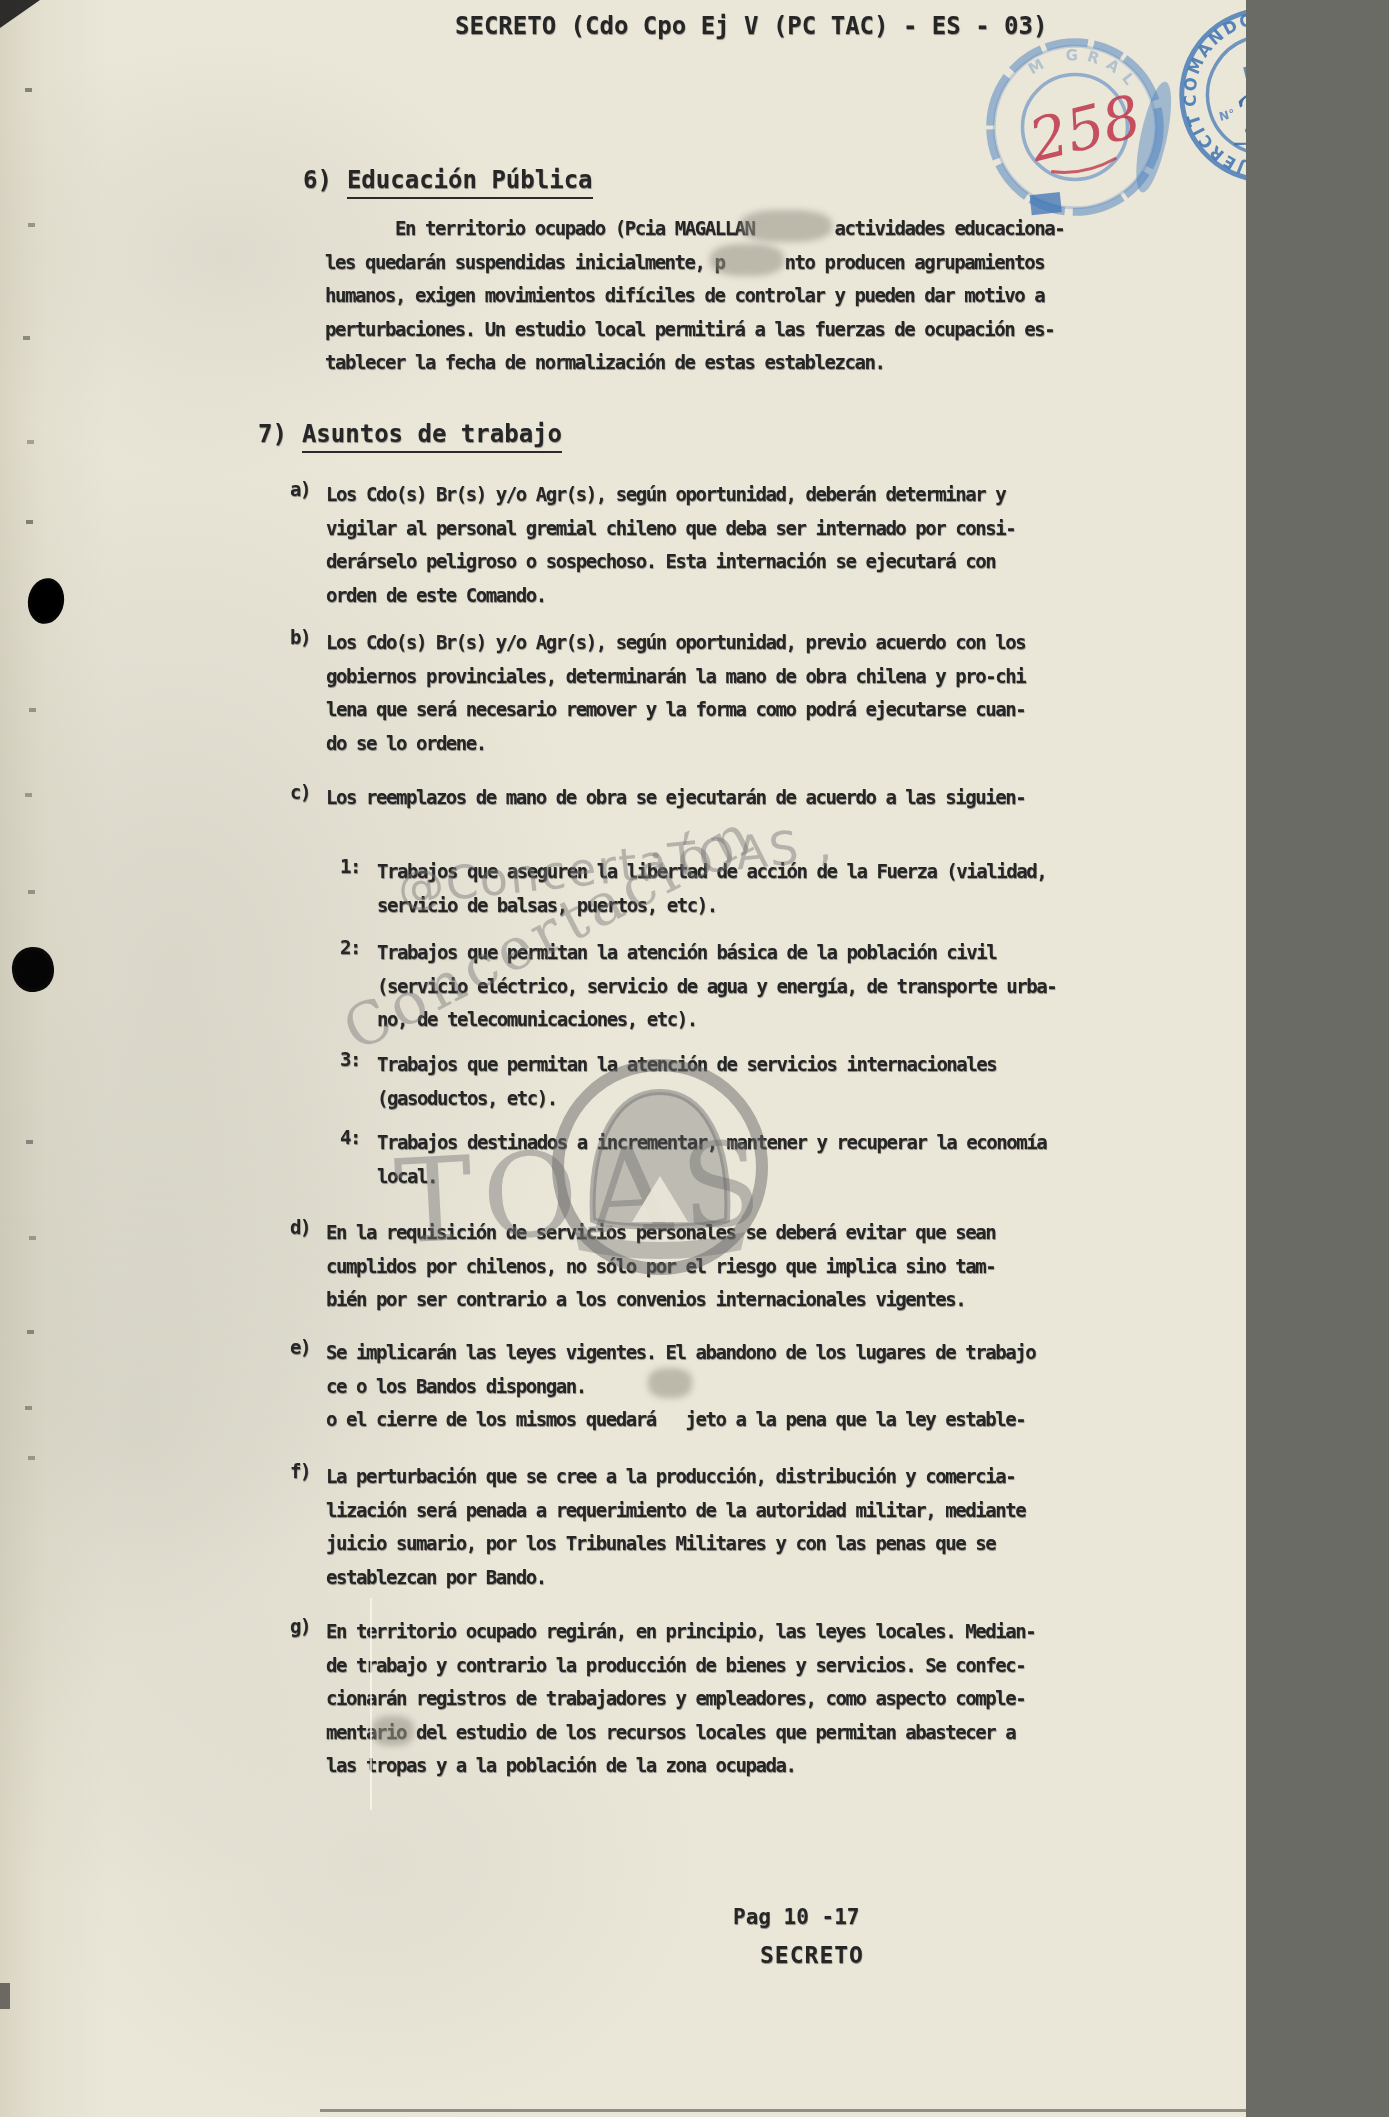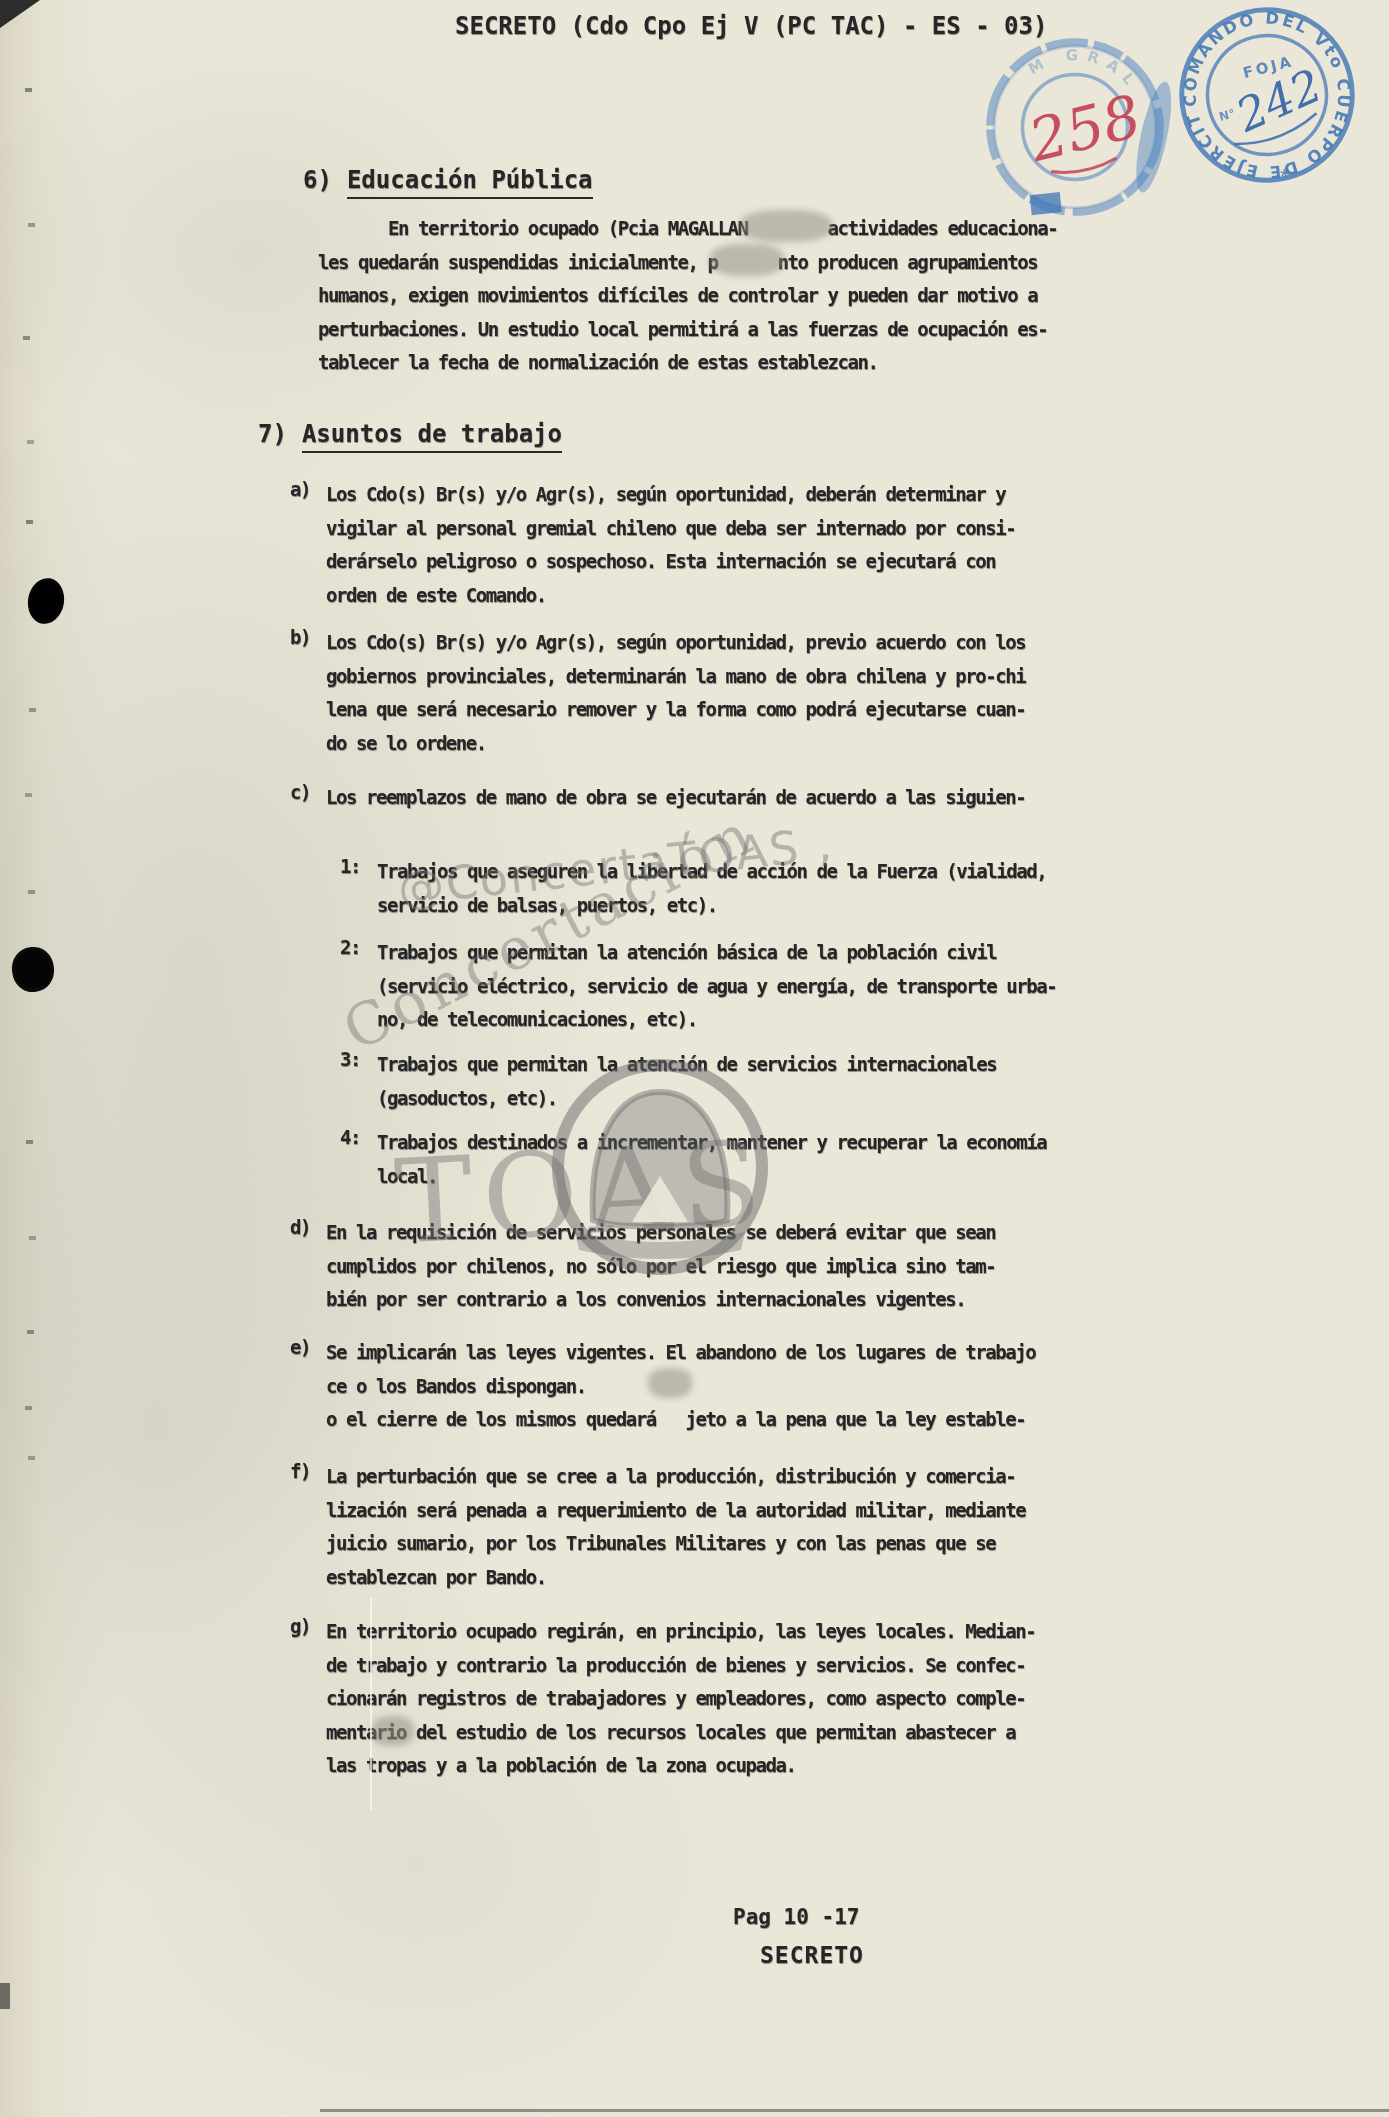--- a/index.html
+++ b/index.html
@@ -1,37 +1,37 @@
 <!DOCTYPE html>
 <html><head>
 <meta charset="utf-8">
 <style>
   html,body{margin:0;padding:0;background:#6b6b66;}
-  #page{position:relative;width:1389px;height:2117px;overflow:hidden;
+  #page{position:relative;width:1222px;height:2117px;overflow:hidden;
     background:
       radial-gradient(ellipse 620px 850px at 14% 46%, rgba(115,120,110,0.14), transparent 70%),
       radial-gradient(ellipse 520px 640px at 11% 68%, rgba(108,112,102,0.12), transparent 72%),
       radial-gradient(ellipse 420px 320px at 18% 12%, rgba(118,118,108,0.10), transparent 70%),
       radial-gradient(ellipse 500px 400px at 30% 88%, rgba(118,118,108,0.08), transparent 70%),
       linear-gradient(90deg,#d9d4c2 0px,#e5e1d1 45px,#eae6d8 110px,#eae6d8 100%);
-    font-family:"DejaVu Sans Mono","Liberation Mono",monospace;}
+    font-family:"DejaVu Sans Mono","Liberation Mono",monospace;padding-left:24px;}
   .abs{position:absolute;}
   
   .type{color:#262626;text-shadow:0.5px 0.5px 0.7px rgba(25,25,25,0.45);z-index:2;}
   .hdr{font-weight:bold;font-size:24px;letter-spacing:0;}
   .heading{font-weight:bold;font-size:24px;display:flex;}
   .heading .ht{margin-left:15px;border-bottom:2.5px solid #2a2a2a;padding-bottom:3px;}
   .block{z-index:2;}
   .block .label{position:absolute;left:0;top:0;font-weight:bold;font-size:19px;letter-spacing:-1.4px;}
   .block .lines{margin-left:36px;}
   .block.sub .lines{margin-left:37px;}
   .lines{font-weight:bold;font-size:19px;line-height:33.5px;letter-spacing:-1.45px;}
   .tl{white-space:pre;}
   .ind1{padding-left:70px;}
-  .para .lines{margin-left:0;}
+  .para .lines{margin-left:7px;}
   .ftr1{font-weight:bold;font-size:21px;}
   .ftr2{font-weight:bold;font-size:23px;letter-spacing:1px;}
   
   .smudge{z-index:3;background:rgba(150,147,135,0.55);filter:blur(3px);border-radius:40%;}
   
   .wm{z-index:4;color:rgba(118,118,118,0.46);pointer-events:none;}
   .wm-handle{font-family:"DejaVu Sans","Liberation Sans",sans-serif;font-size:46px;letter-spacing:2px;transform:rotate(-6deg);transform-origin:0 50%;}
   .wm-word{font-family:"DejaVu Serif","Liberation Serif",serif;font-size:58px;letter-spacing:5px;transform:rotate(-27deg);transform-origin:0 50%;color:rgba(112,112,112,0.42);}
   .wm-acr{font-family:"DejaVu Serif","Liberation Serif",serif;font-size:116px;letter-spacing:10px;transform:rotate(-3deg);color:rgba(118,118,118,0.45);}
   .stamp{z-index:5;}

